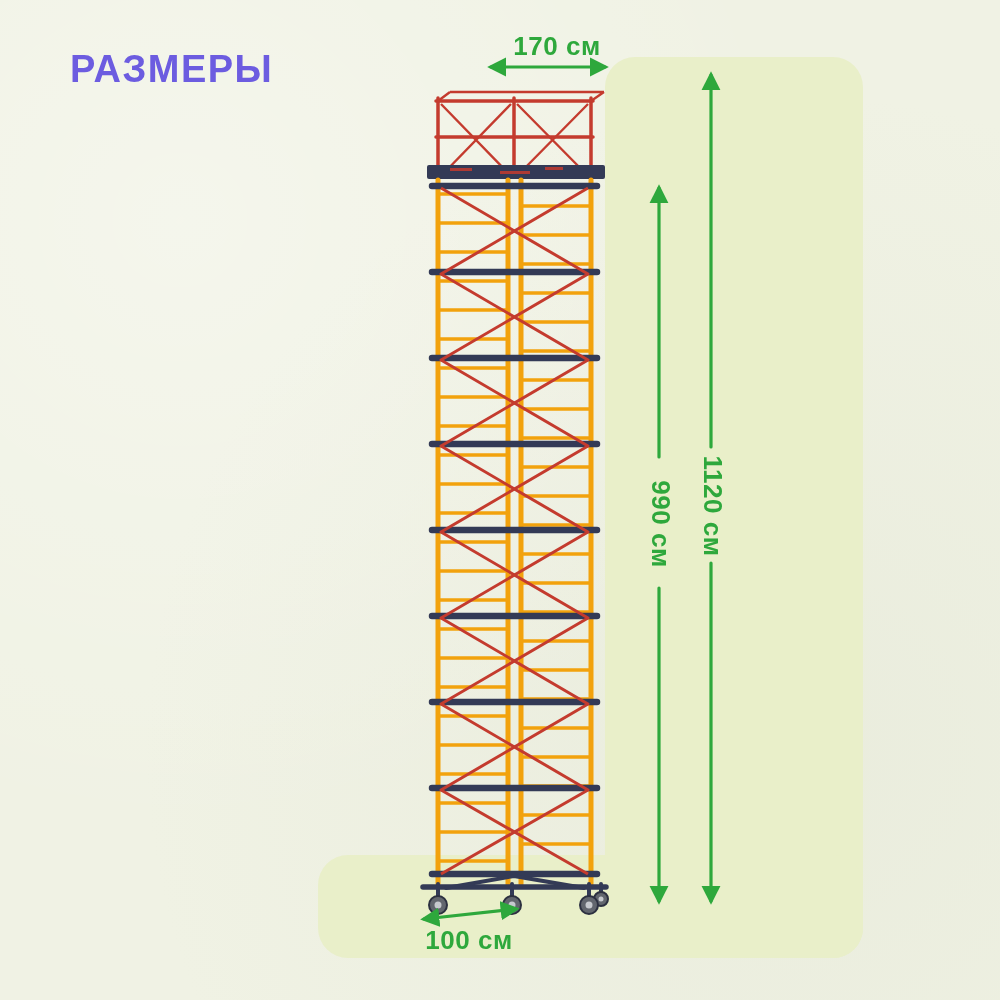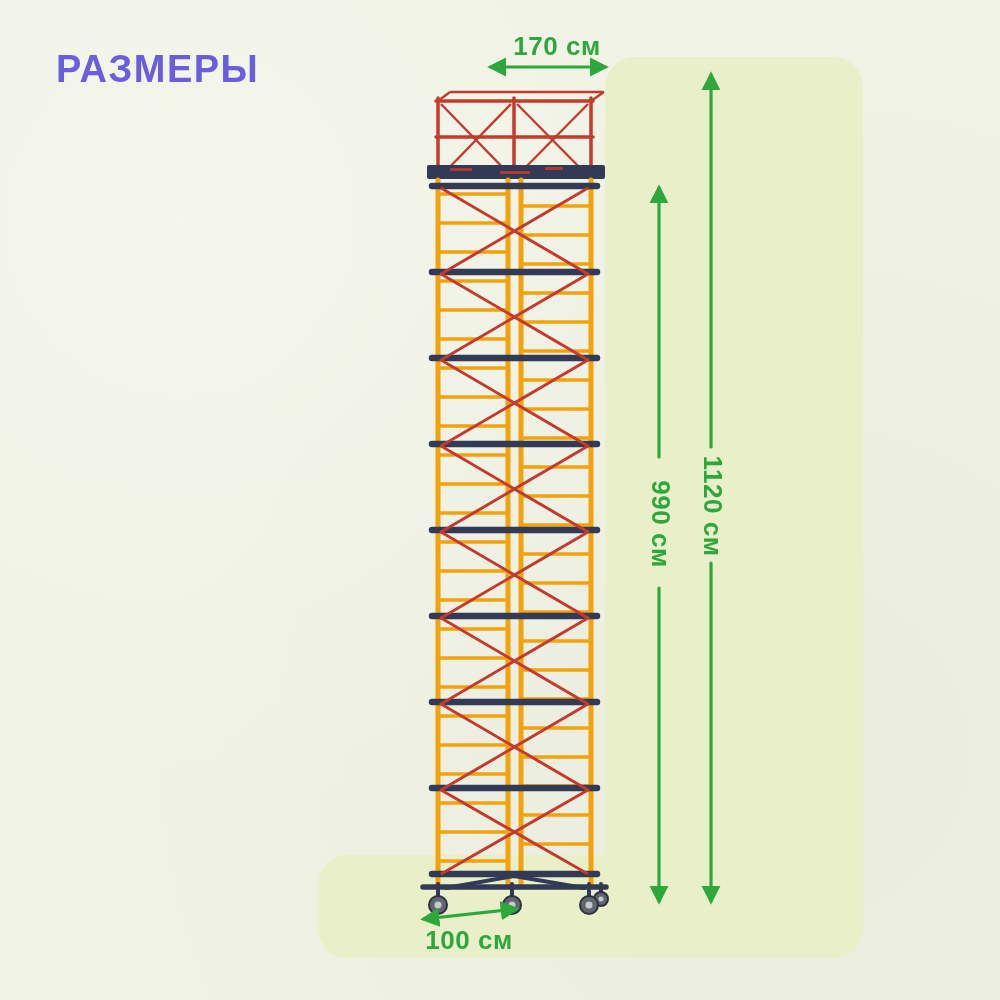--- a/index.html
+++ b/index.html
@@ -15,21 +15,21 @@
   }
   .canvas { position:absolute; inset:0; }
   .panel {
     position:absolute;
     background: var(--panel, #e9efc9);
     border-radius: 30px;
   }
   .panel-vertical { left:605px; top:57px; width:258px; height:901px; }
   .panel-bottom  { left:318px; top:855px; width:545px; height:103px; }
   .title {
-    position:absolute; left:56px; top:48px;
+    position:absolute; left:70px; top:48px;
     font-size:38px; font-weight:bold; letter-spacing:1.5px;
     color: var(--title, #6c5ce0);
   }
   .scene { position:absolute; left:0; top:0; width:1000px; height:1000px; }
 
   
   .rail   { stroke: var(--tower-yellow, #f2a20d); stroke-width:5; stroke-linecap:round; fill:none; }
   .rung   { stroke: var(--tower-yellow, #f2a20d); stroke-width:3.5; fill:none; }
   .brace  { stroke: var(--tower-red, #c43b2e); stroke-width:3; fill:none; stroke-linejoin:round; }
   .guard  { stroke: var(--tower-red, #c43b2e); stroke-width:3.5; fill:none; stroke-linecap:round; }

